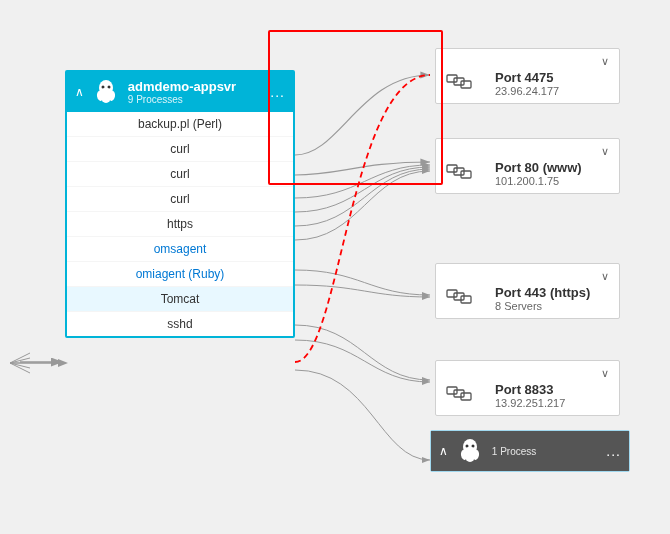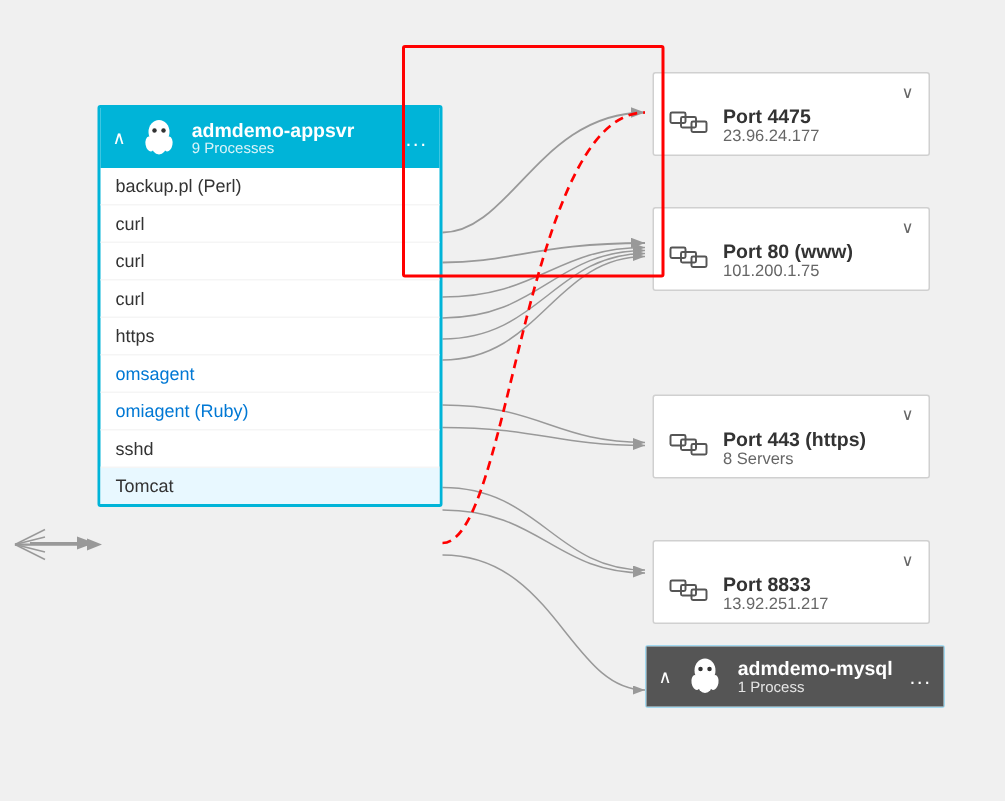--- a/index.html
+++ b/index.html
@@ -81,20 +81,21 @@
       padding: 0;
     }
 
     .process-item {
       padding: 5px 10px;
       font-size: 12px;
       color: #333;
       border-bottom: 1px solid #f5f5f5;
       cursor: pointer;
       position: relative;
+      text-align: center;
     }
 
     .process-item:last-child {
       border-bottom: none;
     }
 
     .process-item.active {
       background: #e8f8ff;
     }
 
@@ -121,21 +122,21 @@
 
     .port-collapse-icon {
       font-size: 11px;
       color: #666;
       cursor: pointer;
     }
 
     .port-info {
       display: flex;
       align-items: center;
-      gap: 8px;
+      gap: 21px;
     }
 
     .port-title {
       font-size: 13px;
       font-weight: 600;
       color: #333;
     }
 
     .port-subtitle {
       font-size: 11px;
@@ -231,22 +232,22 @@
       <span class="more-icon">...</span>
     </div>
     <div class="process-list">
       <div class="process-item">backup.pl (Perl)</div>
       <div class="process-item">curl</div>
       <div class="process-item">curl</div>
       <div class="process-item">curl</div>
       <div class="process-item">https</div>
       <div class="process-item highlighted">omsagent</div>
       <div class="process-item highlighted">omiagent (Ruby)</div>
+      <div class="process-item active">Tomcat</div>
       <div class="process-item">sshd</div>
-      <div class="process-item active">Tomcat</div>
     </div>
   </div>
 
   <div class="port-card" style="left: 435px; top: 48px; width: 185px;">
     <div class="port-card-header">
       <span></span>
       <span class="port-collapse-icon">∨</span>
     </div>
     <div class="port-info">
 
@@ -322,20 +323,19 @@
       <svg class="server-icon" viewBox="0 0 28 28">
         <ellipse cx="14" cy="10" rx="7" ry="8" fill="white"></ellipse>
         <circle cx="11" cy="9" r="1.5" fill="#333"></circle>
         <circle cx="17" cy="9" r="1.5" fill="#333"></circle>
         <ellipse cx="14" cy="13" rx="4" ry="3" fill="white"></ellipse>
         <ellipse cx="8" cy="18" rx="3" ry="5" fill="white" transform="rotate(-10,8,18)"></ellipse>
         <ellipse cx="20" cy="18" rx="3" ry="5" fill="white" transform="rotate(10,20,18)"></ellipse>
         <ellipse cx="14" cy="19" rx="5" ry="6" fill="white"></ellipse>
       </svg>
       <div>
-        <div class="node-title">admdemo-mysql</div>
         <div class="node-subtitle">1 Process</div>
       </div>
       <span class="more-icon">...</span>
     </div>
   </div>
 
 </div>
 
 </body></html>

